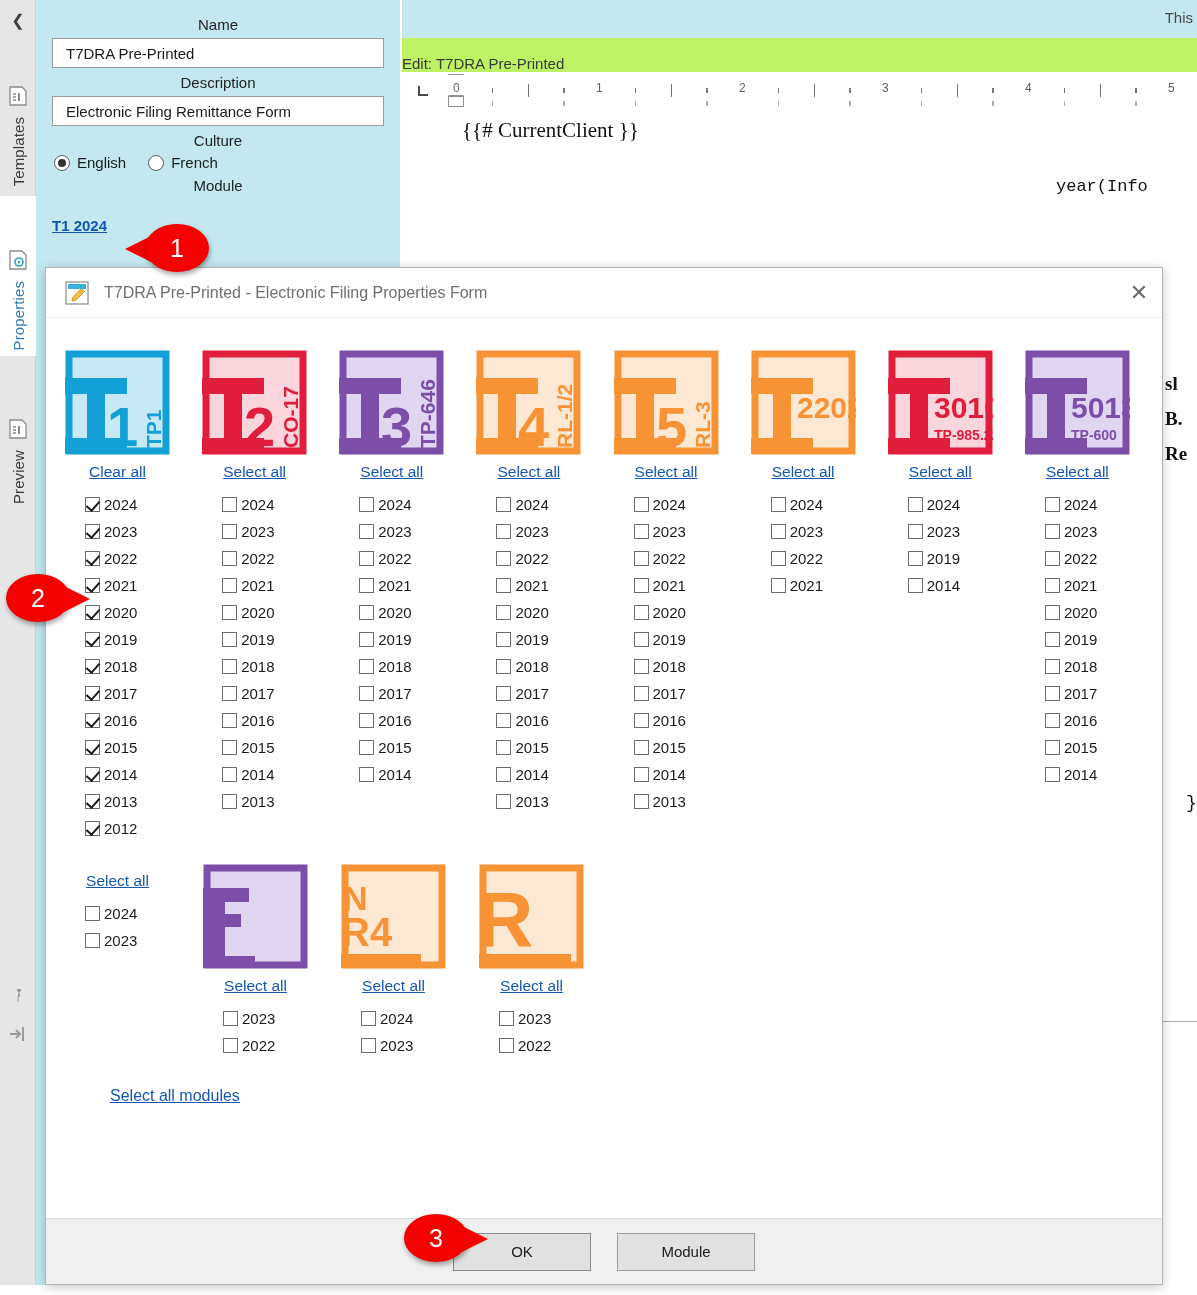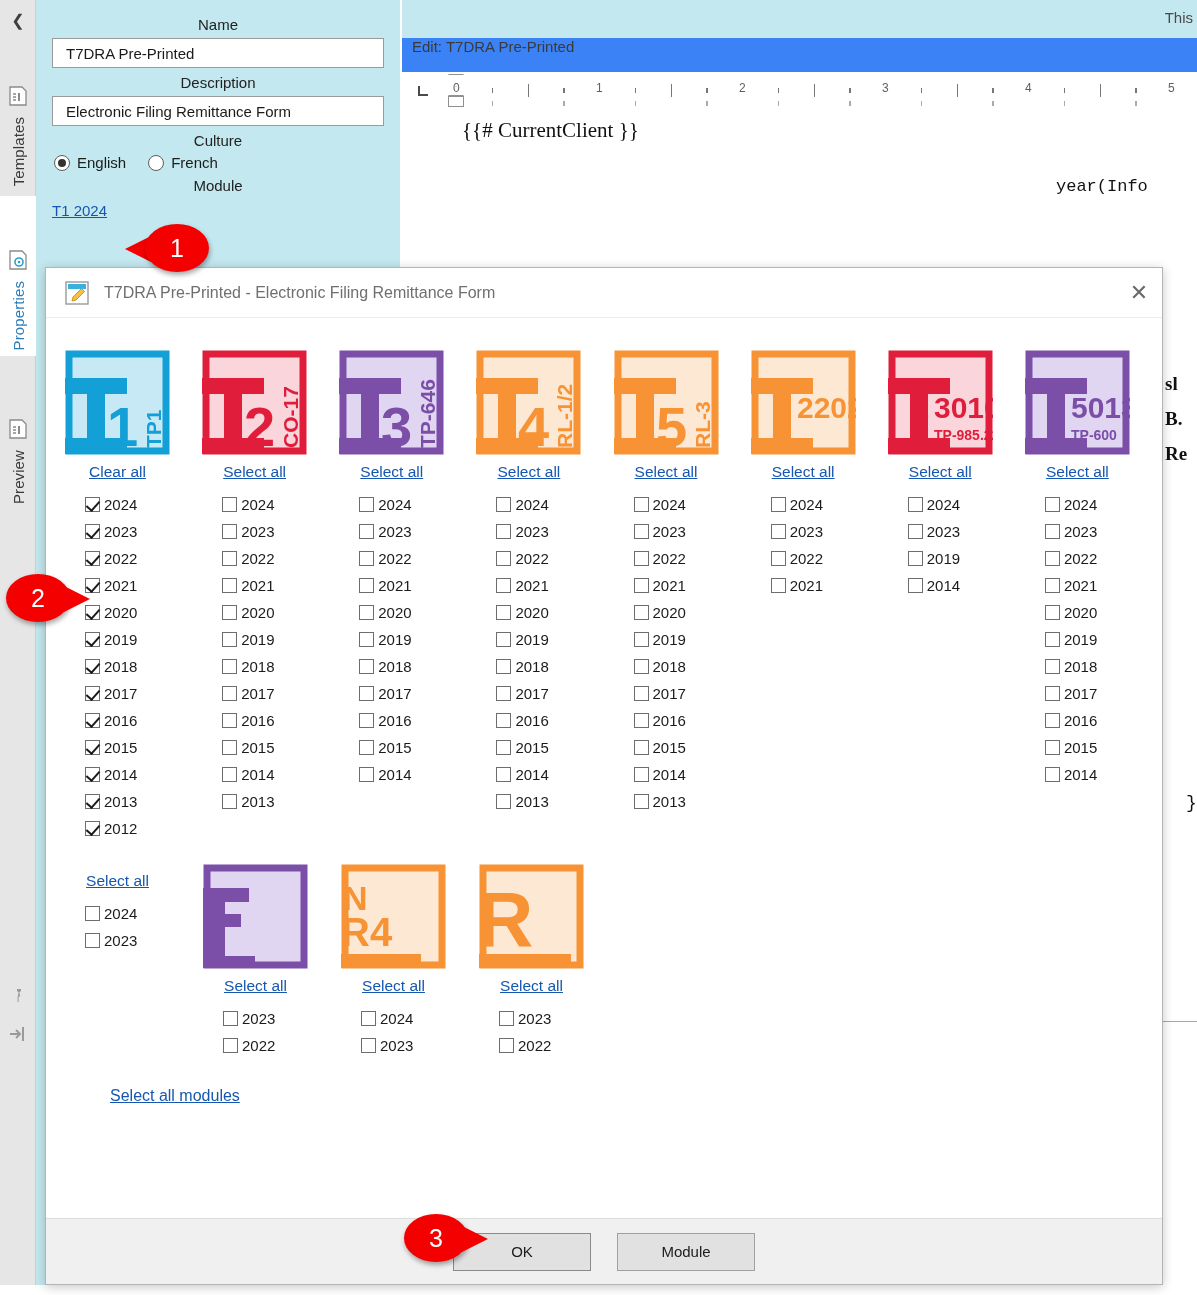--- a/index.html
+++ b/index.html
@@ -49,28 +49,28 @@
   .props .fld-label{ font-size:15px; color:#222; margin:6px 0 5px 0;text-align:center; }
   .props input[type=text]{
     width:332px; height:30px; border:1px solid #9a9a9a; background:#fff;
     font-family:"Liberation Sans", sans-serif; font-size:15px; color:#1a1a1a;
     padding:0 13px;
   }
   .radio-row{ display:flex; align-items:center; gap:22px; margin:0 0 4px 2px; }
   .radio-item{ display:flex; align-items:center; gap:7px; font-size:15px; color:#1c1c1c;}
   .rbox{ width:16px; height:16px; border-radius:50%; border:1.6px solid #5d5d5d; background:#fff; position:relative; }
   .rbox.on::after{ content:""; position:absolute; inset:3px; border-radius:50%; background:#333; }
-  .modlink{ color:#1557b0; font-size:15px; text-decoration:underline; display:inline-block; margin-top:3px;}
+  .modlink{ color:#1557b0; font-size:15px; text-decoration:underline; display:inline-block; margin-top:18px;font-weight:bold;}
 
   
   .editor{ position:absolute; left:402px; top:0; right:0; height:1285px; background:#ffffff; }
   .ed-topbar{ height:38px; background:#c4e8ef; position:relative; }
   .ed-topbar .this-txt{ position:absolute; right:4px; top:9px; font-size:15px; color:#4a4a4a; }
-  .ed-title{ height:34px; background:#3b82f6; display:flex; align-items:flex-start;
-             padding-left:10px; font-size:15px; color:#3a3a3a; }
+  .ed-title{ height:34px; background:#bef264; display:flex; align-items:flex-end;
+             font-size:15px; color:#3a3a3a; }
   .ruler{ position:relative; height:36px; background:#fff; }
   .ruler .tickrow{ position:absolute; left:0; top:0; width:100%; height:36px; }
   .ruler .num{ position:absolute; top:9px; font-size:12px; color:#606060; }
   .ruler .tk{ position:absolute; background:#777; }
   .ruler .tabstop{ position:absolute; left:16px; top:14px; width:10px; height:10px;
     border-left:2.5px solid #4a4a4a; border-bottom:2.5px solid #4a4a4a; }
   .ind-top{ position:absolute; left:46px; top:2px; width:16px; height:10px;
     background:#fff; border:1px solid #909090; clip-path:polygon(0 0,100% 0,50% 100%); }
   .ind-bot{ position:absolute; left:46px; top:14px; width:16px; height:10px;
     background:#fff; border:1px solid #909090; clip-path:polygon(50% 0,100% 100%,0 100%); }
@@ -276,21 +276,21 @@
 
 <div class="dialog">
   <div class="dlg-title">
     <span class="dlg-icon">
       <svg width="26" height="26" viewBox="0 0 26 26">
         <rect x="2" y="2" width="22" height="22" fill="#fff" stroke="#9a9a9a" stroke-width="1.4"></rect>
         <rect x="4" y="4" width="18" height="5" fill="#3ab0dd"></rect>
         <path d="M8 21l1-4 8.5-8.5 3 3L12 20z" fill="#f6c046" stroke="#c99a24" stroke-width="1"></path>
       </svg>
     </span>
-    <span class="dlg-title-text">T7DRA Pre-Printed - Electronic Filing Remittance Form</span>
+    <span class="dlg-title-text">T7DRA Pre-Printed - Electronic Filing Properties Form</span>
     <span class="dlg-close">✕</span>
   </div>
 
   <div class="dlg-body">
 
     <div class="grid-row" id="modules-row-1" style="margin-top:32px;">
         <div class="modcol">
           <div class="tile"><svg width="105" height="105" viewBox="0 0 105 105">
               <rect x="4" y="4" width="97" height="97" fill="#c7e8f5" stroke="#12a0d7" stroke-width="7"></rect>
               <rect x="0" y="28" width="62" height="16" fill="#12a0d7"></rect>

